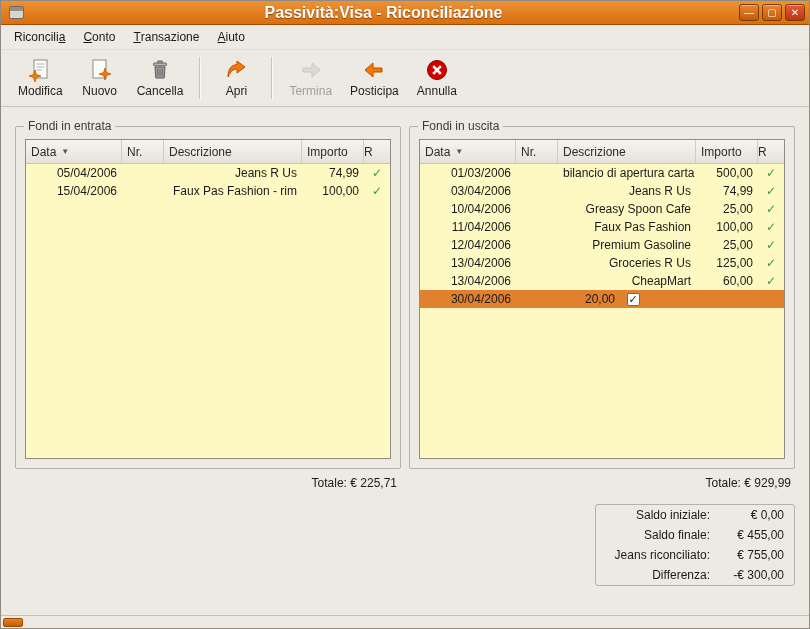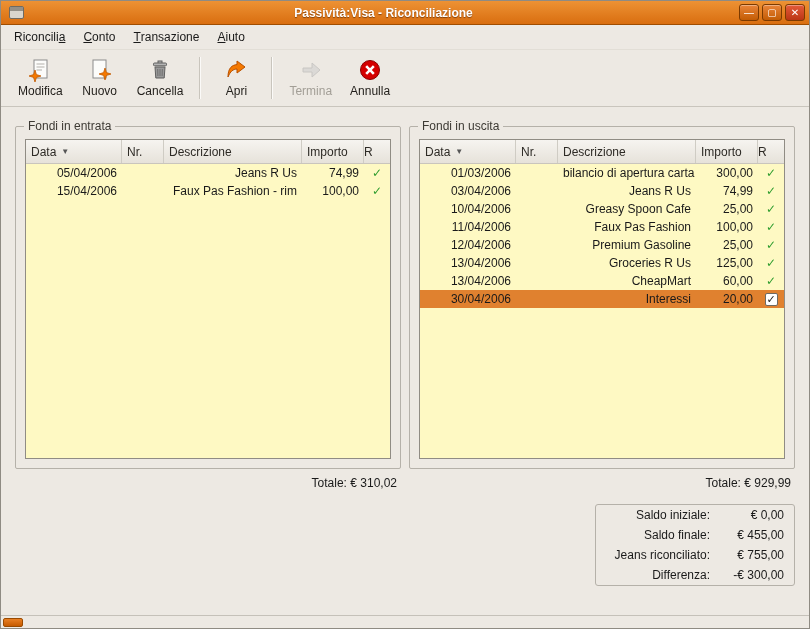--- a/index.html
+++ b/index.html
@@ -15,21 +15,21 @@
 
   
   .titlebar {
     height:24px; flex:0 0 24px;
     background: linear-gradient(#ED9234, #D96E10);
     border-bottom:1px solid #A04D00;
     display:flex; align-items:center; padding:0 4px;
   }
   .win-icon { width:15px; height:13px; background:#d9d5cd; border:1px solid #6e6a62; border-radius:2px; position:relative; margin:0 4px; }
   .win-icon::before { content:""; position:absolute; left:0; right:0; top:0; height:4px; background:#938f87; }
-  .title-text { flex:1; text-align:center; color:#fff; font-weight:bold; font-size:12px; text-shadow:0 1px 1px rgba(90,40,0,.7); }
+  .title-text { flex:1; text-align:center; color:#fff; font-weight:bold; font-size:16px; text-shadow:0 1px 1px rgba(90,40,0,.7); }
   .tb-controls { display:flex; gap:3px; }
   .tb-btn {
     width:20px; height:17px; border:1px solid #7c3a00; border-radius:3px;
     background:linear-gradient(#E9853A,#C35C04);
     color:#fff; font-size:10px; line-height:1; display:flex; align-items:center; justify-content:center;
     box-shadow: inset 0 1px 0 rgba(255,255,255,.35);
   }
   .tb-btn.close { background:linear-gradient(#E45C3A,#BB3514); }
 
   
@@ -150,20 +150,28 @@
       <span>Apri</span>
     </div>
     <div class="tsep"></div>
     <div class="tbtn disabled">
       <span>
           <svg width="24" height="24" viewBox="0 0 24 24">
             <polygon points="4,10 13,10 13,5 21,12 13,19 13,14 4,14" fill="#cfcbc3" stroke="#a8a49c"></polygon>
           </svg>
         </span>
       <span>Termina</span>
+    </div>
+    <div class="tbtn">
+      <span>
+          <svg width="24" height="24" viewBox="0 0 24 24">
+            <polygon points="20,10 11,10 11,5 3,12 11,19 11,14 20,14" fill="#f57900" stroke="#b85000"></polygon>
+          </svg>
+        </span>
+      <span>Posticipa</span>
     </div>
     <div class="tbtn">
       <span>
           <svg width="24" height="24" viewBox="0 0 24 24">
             <circle cx="12" cy="12" r="9.5" fill="#d40000" stroke="#8a0000"></circle>
             <line x1="8.2" y1="8.2" x2="15.8" y2="15.8" stroke="#fff" stroke-width="2.6"></line>
             <line x1="15.8" y1="8.2" x2="8.2" y2="15.8" stroke="#fff" stroke-width="2.6"></line>
           </svg>
         </span>
       <span>Annulla</span>
@@ -196,42 +204,42 @@
             </div>
             <div class="trow">
               <span class="td c-data">15/04/2006</span>
               <span class="td c-nr"></span>
               <span class="td c-desc">Faux Pas Fashion - rim</span>
               <span class="td c-amt">100,00</span>
               <span class="td c-r"><span class="check">✓</span></span>
             </div>
           </div>
         </div>
-        <div class="total-line">Totale: € 310,02</div>
+        <div class="total-line">Totale: € 225,71</div>
       </div>
 
       <div class="pane">
         <div class="frame">
           <span class="frame-label">Fondi in uscita</span>
           <div class="table">
             <div class="thead">
               <span class="th c-data">
                   <span>Data</span>
                   <span class="sort-arrow">▼</span>
                 </span>
               <span class="th c-nr">Nr.</span>
               <span class="th c-desc">Descrizione</span>
               <span class="th c-amt">Importo</span>
               <span class="th c-r">R</span>
             </div>
             <div class="trow">
               <span class="td c-data">01/03/2006</span>
               <span class="td c-nr"></span>
               <span class="td c-desc">bilancio di apertura carta</span>
-              <span class="td c-amt">300,00</span>
+              <span class="td c-amt">500,00</span>
               <span class="td c-r"><span class="check">✓</span></span>
             </div>
             <div class="trow">
               <span class="td c-data">03/04/2006</span>
               <span class="td c-nr"></span>
               <span class="td c-desc">Jeans R Us</span>
               <span class="td c-amt">74,99</span>
               <span class="td c-r"><span class="check">✓</span></span>
             </div>
             <div class="trow">
@@ -265,21 +273,20 @@
             <div class="trow">
               <span class="td c-data">13/04/2006</span>
               <span class="td c-nr"></span>
               <span class="td c-desc">CheapMart</span>
               <span class="td c-amt">60,00</span>
               <span class="td c-r"><span class="check">✓</span></span>
             </div>
             <div class="trow selected">
               <span class="td c-data">30/04/2006</span>
               <span class="td c-nr"></span>
-              <span class="td c-desc">Interessi</span>
               <span class="td c-amt">20,00</span>
               <span class="td c-r"><span class="checkbox">
                     <span class="check">✓</span>
                   </span></span>
             </div>
           </div>
         </div>
         <div class="total-line">Totale: € 929,99</div>
 
         <div class="summary-wrap">

